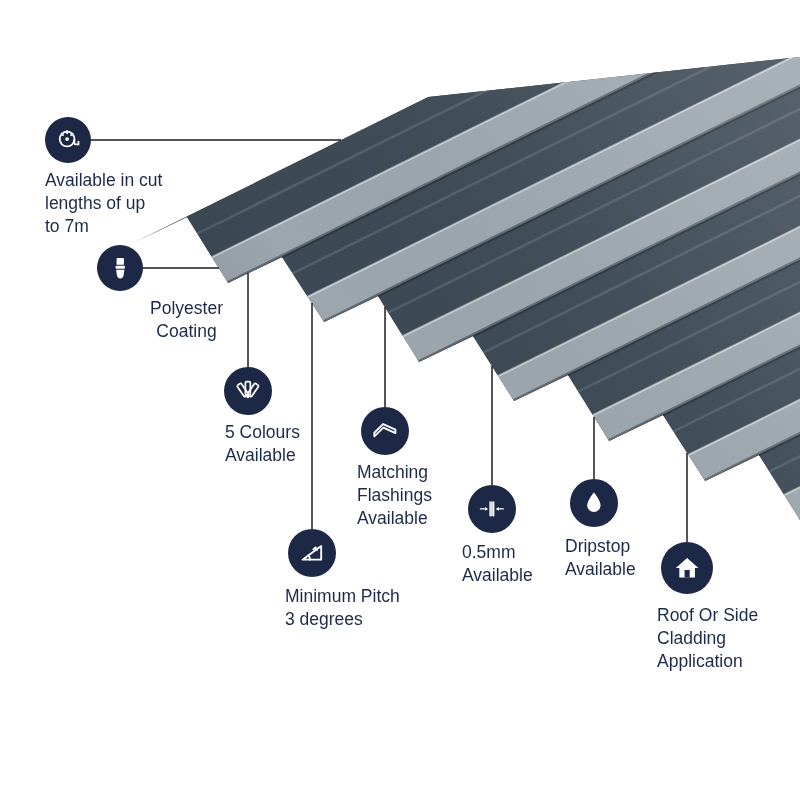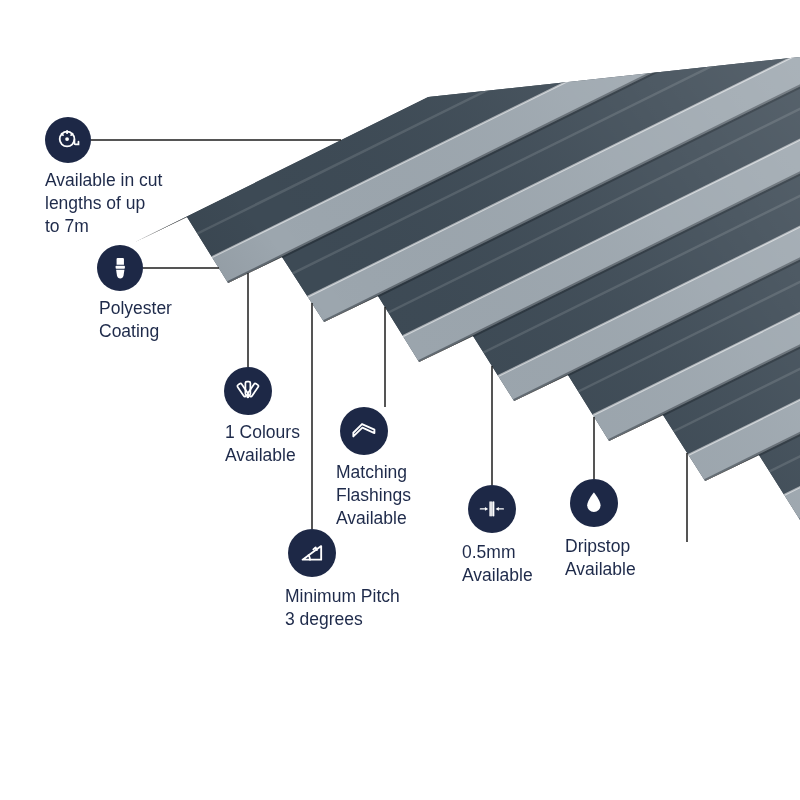--- a/index.html
+++ b/index.html
@@ -151,40 +151,40 @@
   </div>
 
   <div class="feature" style="left:97px; top:245px;">
     <div class="icon-circle" style="width:46px; height:46px;">
       <svg viewBox="0 0 24 24" fill="#fff">
         <path d="M9.8 3.4 h4.4 a0.9 0.9 0 0 1 0.9 0.9 V9 H8.9 V4.3 a0.9 0.9 0 0 1 0.9-0.9 Z"></path>
         <rect x="8.1" y="9.9" width="7.8" height="2.6" rx="0.7"></rect>
         <path d="M8.5 13.3 h7 l-0.7 4.5 q-0.6 2.8 -2.8 2.8 q-2.2 0 -2.8 -2.8 Z"></path>
       </svg>
     </div>
-    <div class="feature-label" style="left:2px; top:52px;">Polyester
+    <div class="feature-label" style="left:2px; top:52px;text-align:center;">Polyester
 Coating</div>
   </div>
 
   <div class="feature" style="left:224px; top:367px;">
     <div class="icon-circle" style="width:48px; height:48px;">
       <svg viewBox="0 0 24 24" fill="none" stroke="#fff" stroke-width="1.4" stroke-linejoin="round">
         <g transform="translate(12,17.5)">
           <rect x="-2" y="-13" width="4" height="11" rx="1.2" transform="rotate(-34)"></rect>
           <rect x="-2" y="-13" width="4" height="11" rx="1.2"></rect>
           <rect x="-2" y="-13" width="4" height="11" rx="1.2" transform="rotate(34)"></rect>
           <circle cx="0" cy="-0.6" r="1.1" fill="#fff" stroke="none"></circle>
         </g>
       </svg>
     </div>
-    <div class="feature-label" style="left:1px; top:54px;">1 Colours
-Available</div>
-  </div>
-
-  <div class="feature" style="left:340px; top:407px;">
+    <div class="feature-label" style="left:1px; top:54px;">5 Colours
+Available</div>
+  </div>
+
+  <div class="feature" style="left:361px; top:407px;">
     <div class="icon-circle" style="width:48px; height:48px;">
       <svg viewBox="0 0 24 24" fill="none" stroke="#fff" stroke-width="1.5" stroke-linejoin="round">
         <path d="M3.5 13.5 L10.5 6.5 L20.5 11 L20.5 13.8 L10.8 9.4 L3.5 16.5 Z"></path>
       </svg>
     </div>
     <div class="feature-label" style="left:-4px; top:54px;">Matching
 Flashings
 Available</div>
   </div>
 
@@ -218,14 +218,25 @@
   <div class="feature" style="left:570px; top:479px;">
     <div class="icon-circle" style="width:48px; height:48px;">
       <svg viewBox="0 0 24 24" fill="#fff">
         <path d="M12 3.6 C12 3.6 6.6 10 6.6 14 a5.4 5.4 0 0 0 10.8 0 C17.4 10 12 3.6 12 3.6 Z"></path>
       </svg>
     </div>
     <div class="feature-label" style="left:-5px; top:56px;">Dripstop
 Available</div>
   </div>
 
+  <div class="feature" style="left:661px; top:542px;">
+    <div class="icon-circle" style="width:52px; height:52px;">
+      <svg viewBox="0 0 24 24" fill="#fff">
+        <path d="M12 4.4 L3.6 12 H6.2 V19 H17.8 V12 H20.4 Z"></path>
+        <rect x="10.1" y="13.4" width="3.8" height="5.6" style="fill: var(--icon-bg, #1d2846);"></rect>
+      </svg>
+    </div>
+    <div class="feature-label" style="left:-4px; top:62px;">Roof Or Side
+Cladding
+Application</div>
+  </div>
 
 </div>
 
 </body></html>

